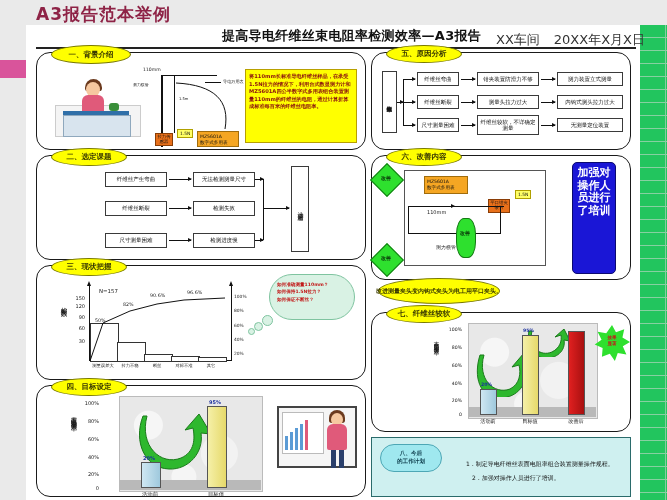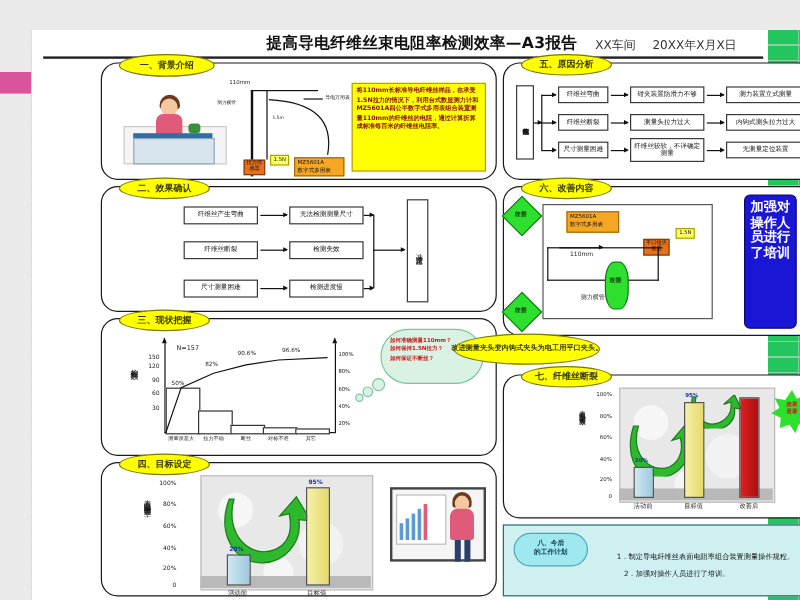--- a/index.html
+++ b/index.html
@@ -31,28 +31,27 @@
   #board{
     position:absolute;left:0;top:0;width:614px;height:475px;background:#ffffff;
   }
   
   .hdr{position:absolute;left:0;top:0;width:614px;height:23px;}
   .hdr-title{
     position:absolute;left:196px;top:2px;
     font-size:13px;font-weight:bold;color:#111;white-space:nowrap;
     letter-spacing:.3px;
   }
-  .hdr-meta{position:absolute;left:470px;top:6px;font-size:10px;color:#333;white-space:nowrap;}
+  .hdr-meta{position:absolute;left:470px;top:6px;font-size:13px;color:#333;white-space:nowrap;}
   .hdr-meta span{margin-right:14px;}
   .hdr-rule{position:absolute;left:10px;top:22px;width:600px;height:2px;background:#222;}
   
   .panel{
     position:absolute;border:1.6px solid #1a1a1a;border-radius:14px;background:#fff;
     box-sizing:border-box;
-    margin-left:48px;
   }
   .badge{
     position:absolute;background:#ffff00;border:1px solid #7a7a00;border-radius:50%;
     font-size:7.5px;font-weight:bold;color:#3a3a00;
     display:flex;align-items:center;justify-content:center;
     white-space:nowrap;z-index:9;
   }
   .badge.left-tab{left:14px;}
   
   .nbox{
@@ -146,20 +145,21 @@
     font-size:5.6px;color:#0c3b4a;font-weight:bold;text-align:center;line-height:1.35;
     display:flex;align-items:center;justify-content:center;padding:2px;box-sizing:border-box;
   }
   .plan-line{position:absolute;font-size:6px;color:#111;white-space:nowrap;}
 </style>
 </head>
 <body>
 
 <div id="slide">
 
+  <div id="slide-title">A3报告范本举例</div>
   <div id="pink-tab"></div>
 
   <div id="sheet">
     <div id="gridlines"></div>
 
     <div id="board">
 
       <div class="hdr">
         <div class="hdr-title">提高导电纤维丝束电阻率检测效率—A3报告</div>
         <div class="hdr-meta">
@@ -192,21 +192,21 @@
         </svg>
         <div class="orange-box" style="left:118px;top:80px;width:18px;height:13px;">拉力传感器</div>
         <div class="mini-yellow" style="left:140px;top:76px;">1.5N</div>
         <div class="gold-box" style="left:160px;top:78px;width:42px;height:16px;white-space:pre-line;">MZ5601A
 数字式多用表</div>
 
         <div class="y-note" style="left:208px;top:16px;width:112px;height:74px;">将110mm长标准导电纤维丝样品，在承受1.5N拉力的情况下，利用台式数显测力计和MZ5601A四公半数字式多用表组合装置测量110mm的纤维丝的电阻，通过计算折算成标准每百米的纤维丝电阻率。</div>
       </div>
 
       <div class="panel" id="p2">
-        <div class="badge left-tab" style="top:-8px;width:74px;height:16px;">二、效果确认</div>
+        <div class="badge left-tab" style="top:-8px;width:74px;height:16px;">二、选定课题</div>
 
         <div class="nbox" style="left:68px;top:16px;width:62px;height:15px;">纤维丝产生弯曲</div>
         <div class="nbox" style="left:68px;top:45px;width:62px;height:15px;">纤维丝断裂</div>
         <div class="nbox" style="left:68px;top:77px;width:62px;height:15px;">尺寸测量困难</div>
 
         <div class="arrow-h" style="left:132px;top:23px;width:22px;"></div>
         <div class="arrow-h" style="left:132px;top:52px;width:22px;"></div>
         <div class="arrow-h" style="left:132px;top:84px;width:22px;"></div>
 
         <div class="nbox" style="left:156px;top:16px;width:62px;height:15px;">无法检测测量尺寸</div>
@@ -373,21 +373,21 @@
 
         <div class="diamond" style="left:84px;top:62px;width:18px;height:38px;border-radius:40%;transform:none;"></div>
         <div class="diamond-lbl" style="left:84px;top:74px;width:18px;">改善</div>
 
         <div class="bluebox" style="left:200px;top:6px;width:44px;height:112px;">加强对操作人员进行了培训</div>
       </div>
 
       <div class="badge" style="left:352px;top:253px;width:122px;height:26px;border-radius:50%;font-size:6px;line-height:1.3;padding:2px 5px;box-sizing:border-box;">改进测量夹头变内钩式夹头为电工用平口夹头。</div>
 
       <div class="panel" id="p7">
-        <div class="badge left-tab" style="top:-8px;width:74px;height:16px;">七、纤维丝断裂</div>
+        <div class="badge left-tab" style="top:-8px;width:74px;height:16px;">七、纤维丝较软</div>
 
 
         <div class="vtext" style="left:62px;top:24px;font-size:5.4px;">表面电阻率检测效率</div>
 
         <div class="ytick" style="left:72px;top:14px;width:18px;font-size:4.6px;">100%</div>
         <div class="ytick" style="left:72px;top:32px;width:18px;font-size:4.6px;">80%</div>
         <div class="ytick" style="left:72px;top:50px;width:18px;font-size:4.6px;">60%</div>
         <div class="ytick" style="left:72px;top:68px;width:18px;font-size:4.6px;">40%</div>
         <div class="ytick" style="left:72px;top:85px;width:18px;font-size:4.6px;">20%</div>
         <div class="ytick" style="left:72px;top:99px;width:18px;font-size:4.6px;">0</div>

